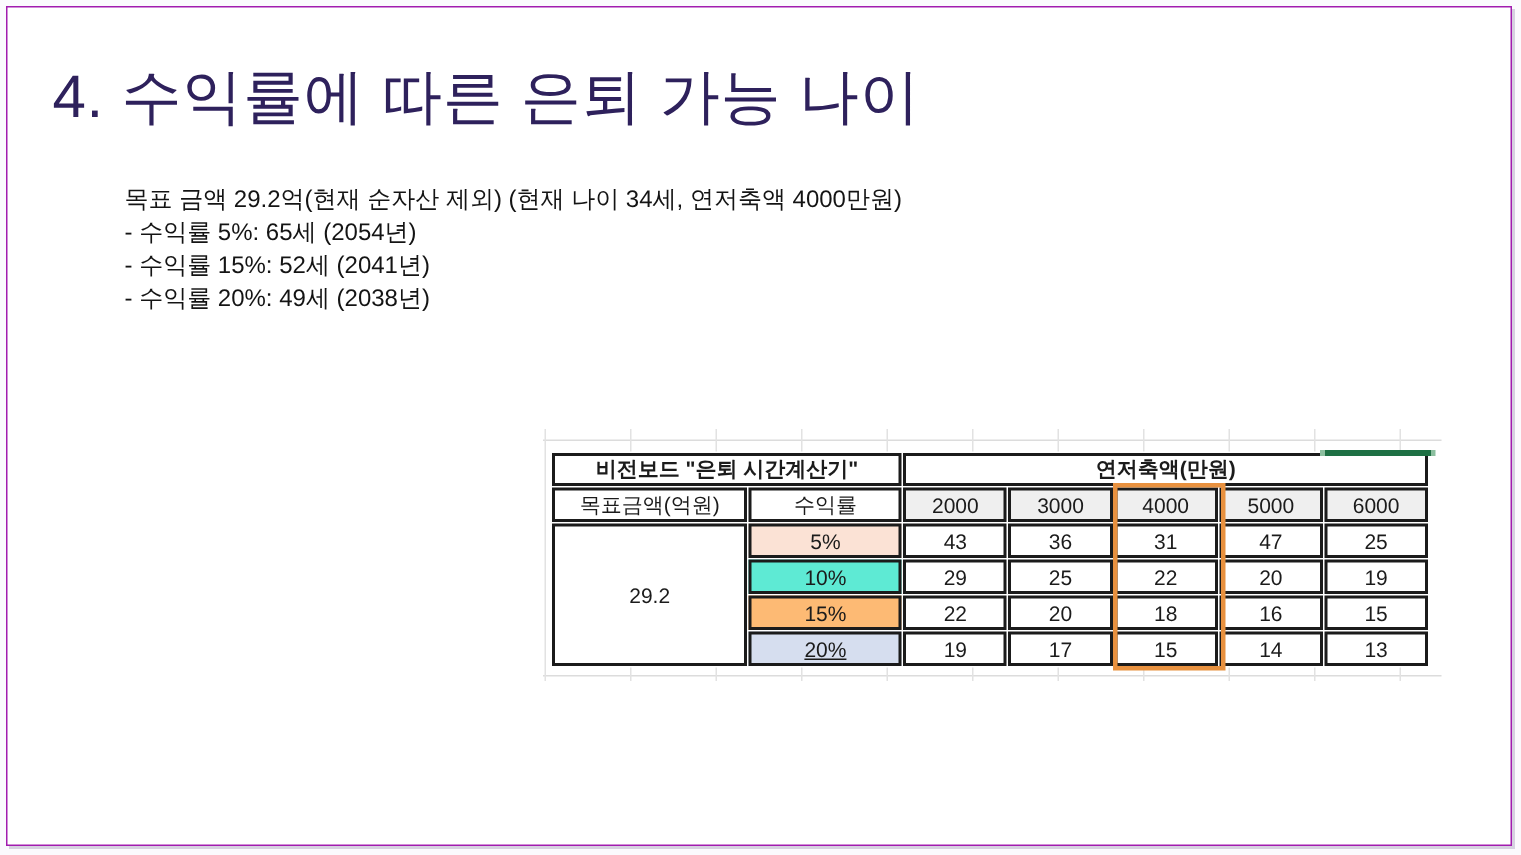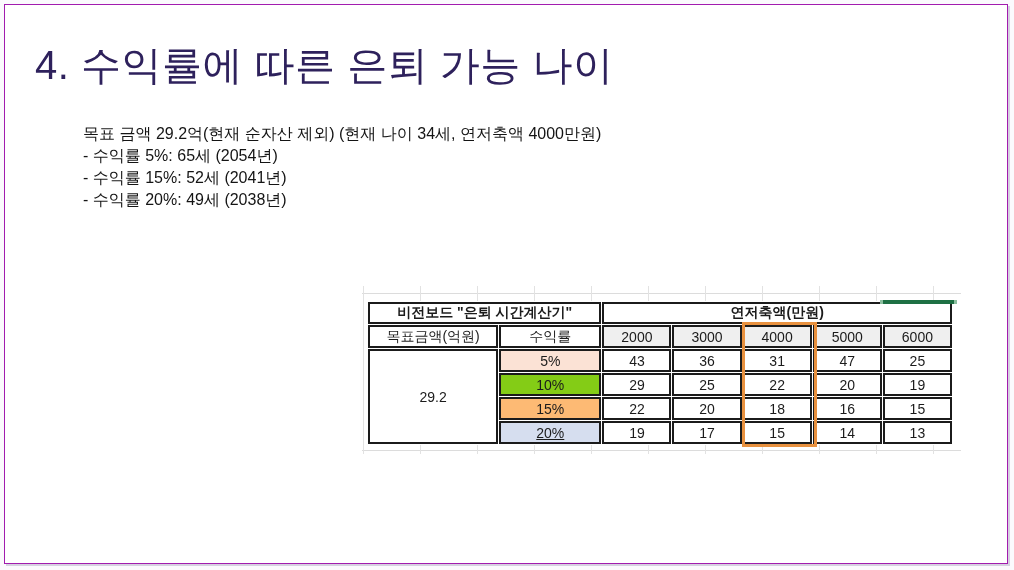--- a/index.html
+++ b/index.html
@@ -120,21 +120,21 @@
       <tr class="r-data">
         <td rowspan="4" class="target-cell">29.2</td>
         <td style="background-color: rgb(251, 226, 213);">5%</td>
         <td>43</td>
         <td>36</td>
         <td>31</td>
         <td>47</td>
         <td>25</td>
       </tr>
       <tr class="r-data">
-        <td style="background-color: #84cc16;">10%</td>
+        <td style="background-color: #5eead4;">10%</td>
         <td>29</td>
         <td>25</td>
         <td>22</td>
         <td>20</td>
         <td>19</td>
       </tr>
       <tr class="r-data">
         <td style="background-color: #fdba74;">15%</td>
         <td>22</td>
         <td>20</td>

